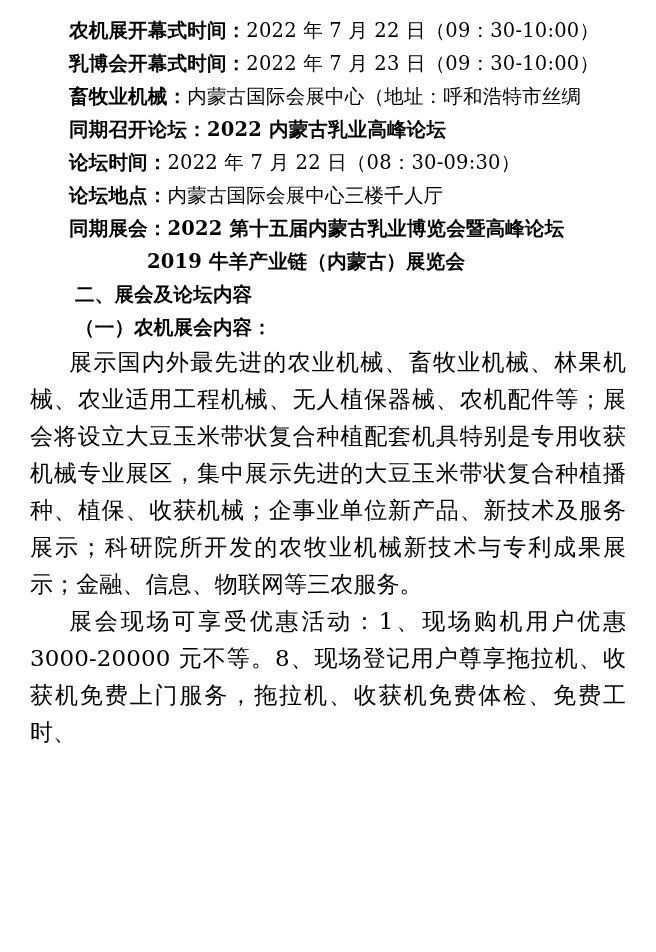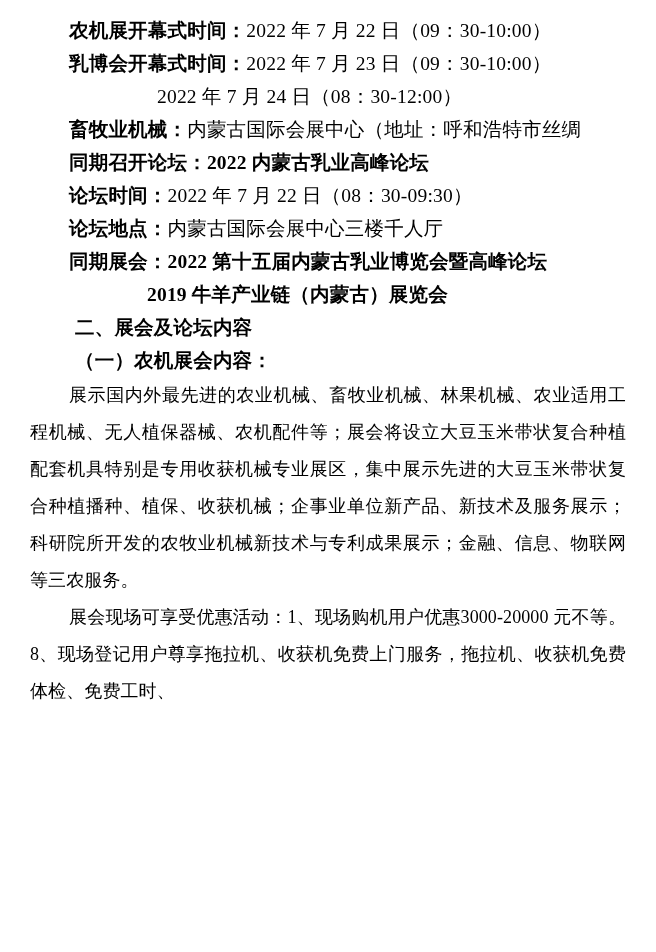--- a/index.html
+++ b/index.html
@@ -13,42 +13,41 @@
     font-family: "DejaVu Serif", "Liberation Serif", serif;
     color: #000000;
     overflow: hidden;
   }
   .page {
     width: 656px;
     height: 799px;
     position: relative;
     box-sizing: border-box;
     padding: 14px 30px 0 30px;
-    font-family: Liberation Serif, serif;
   }
   .line {
     font-size: 19.5px;
     line-height: 33px;
     white-space: nowrap;
     letter-spacing: 0.2px;
   }
   .bold {
     font-weight: bold;
   }
   .indent-2 {
     text-indent: 39px;
   }
   .hang {
     padding-left: 117px;
   }
   .hang-s {
     padding-left: 127px;
   }
   .para {
-    font-size: 18px;
+    font-size: 23px;
     line-height: 37px;
     text-align: justify;
     text-justify: inter-ideograph;
     white-space: normal;
     letter-spacing: 0.1px;
   }
   .para.first {
     text-indent: 39px;
   }
 </style>
@@ -59,23 +58,20 @@
 
   <div class="line indent-2">
     <span class="bold">农机展开幕式时间：</span><span>2022 年 7 月 22 日（09：30-10:00）</span>
   </div>
 
   <div class="line indent-2">
     <span class="bold">乳博会开幕式时间：</span><span>2022 年 7 月 23 日（09：30-10:00）</span>
   </div>
 
 
-  <div class="line hang-s">
-    <span>2022 年 7 月 24 日（08：30-12:00）</span>
-  </div>
 
   <div class="line indent-2">
     <span class="bold">畜牧业机械：</span><span>内蒙古国际会展中心（地址：呼和浩特市丝绸</span>
   </div>
 
 
   <div class="line indent-2 bold">
     <span>同期召开论坛：2022 内蒙古乳业高峰论坛</span>
   </div>
 

